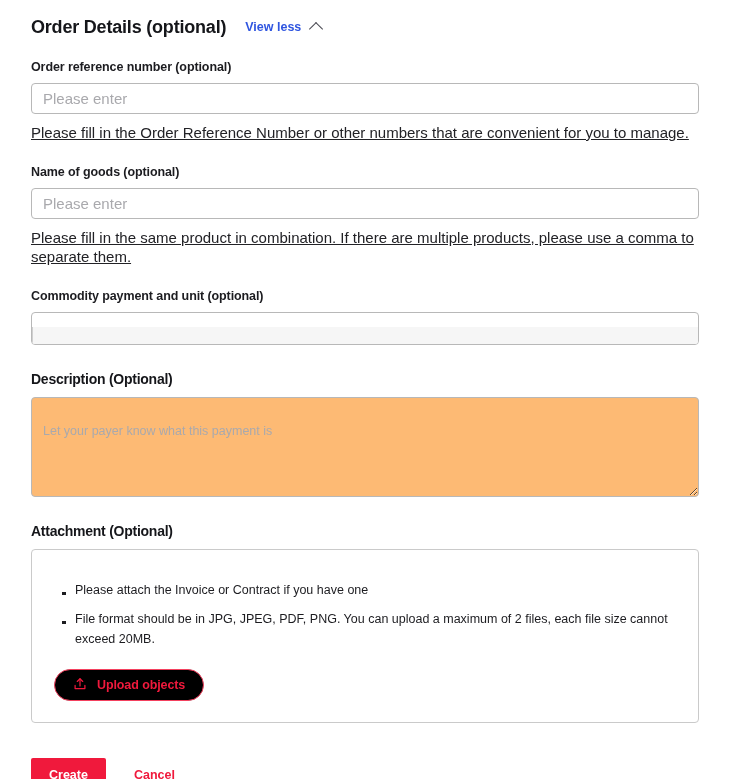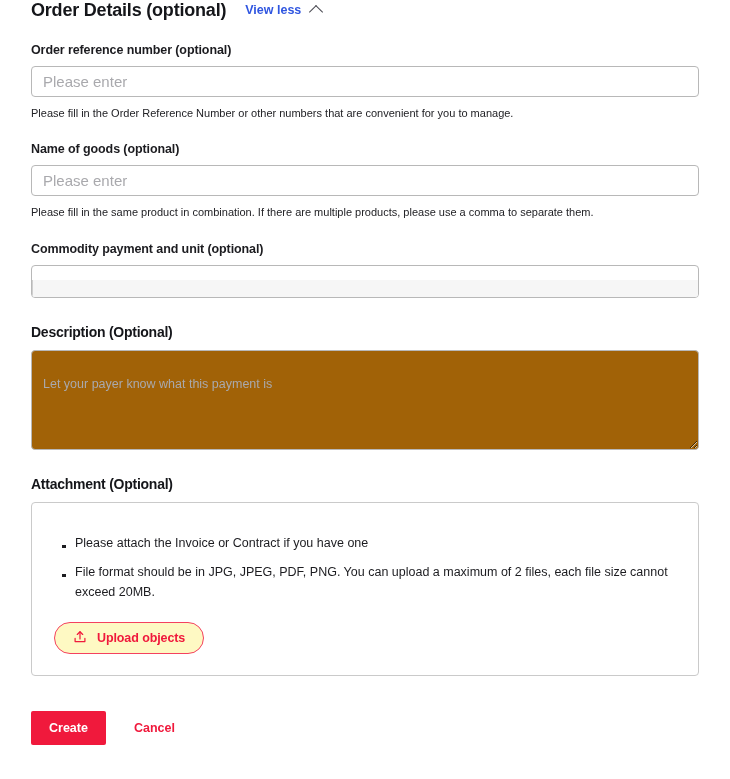--- a/index.html
+++ b/index.html
@@ -20,20 +20,21 @@
     width: 730px;
     height: 779px;
     box-sizing: border-box;
     padding: 0 31px;
   }
 
   
   .section-head {
     display: flex;
     align-items: center;
+    padding-top: 17px;
   }
   .section-title {
     font-size: 18px;
     font-weight: 700;
     letter-spacing: -0.2px;
     color: #15161a;
     margin: 0;
   }
   .view-toggle {
     display: flex;
@@ -82,24 +83,25 @@
     padding: 0 11px;
     font-family: "Liberation Sans", sans-serif;
     font-size: 15px;
     color: #1c1c20;
     outline: none;
   }
   .text-input::placeholder {
     color: #a9a9ad;
   }
   .field-help {
-    font-size: 11px;
+    font-size: 15px;
     color: #222226;
     margin-top: 9px;
     line-height: 1.3;
+    text-decoration: underline;
   }
 
   
   .combo {
     display: flex;
     width: 100%;
     height: 33px;
     border: 1px solid #b8b8b8;
     border-radius: 4px;
     overflow: hidden;
@@ -163,21 +165,21 @@
     width: 100%;
     height: 100px;
     border: 1px solid #b8b8b8;
     border-radius: 4px;
     padding: 26px 11px;
     font-family: "Liberation Sans", sans-serif;
     font-size: 12.5px;
     color: #1c1c20;
     resize: vertical;
     outline: none;
-    background: #a16207;
+    background: #fdba74;
   }
   .desc-area::placeholder { color: #a9a9ad; }
 
   
   .attach-box {
     box-sizing: border-box;
     width: 100%;
     height: 174px;
     border: 1px solid #cacaca;
     border-radius: 4px;
@@ -208,21 +210,21 @@
   }
   .upload-btn {
     display: inline-flex;
     align-items: center;
     gap: 10px;
     margin-top: 11px;
     height: 32px;
     padding: 0 18px;
     border: 1px solid #f4415f;
     border-radius: 16px;
-    background: #fef9c3;
+    background: #000000;
     color: #f0193c;
     font-family: "Liberation Sans", sans-serif;
     font-size: 12.5px;
     font-weight: 700;
     cursor: pointer;
     letter-spacing: -0.1px;
   }
   .upload-icon { display: block; }
 
   

